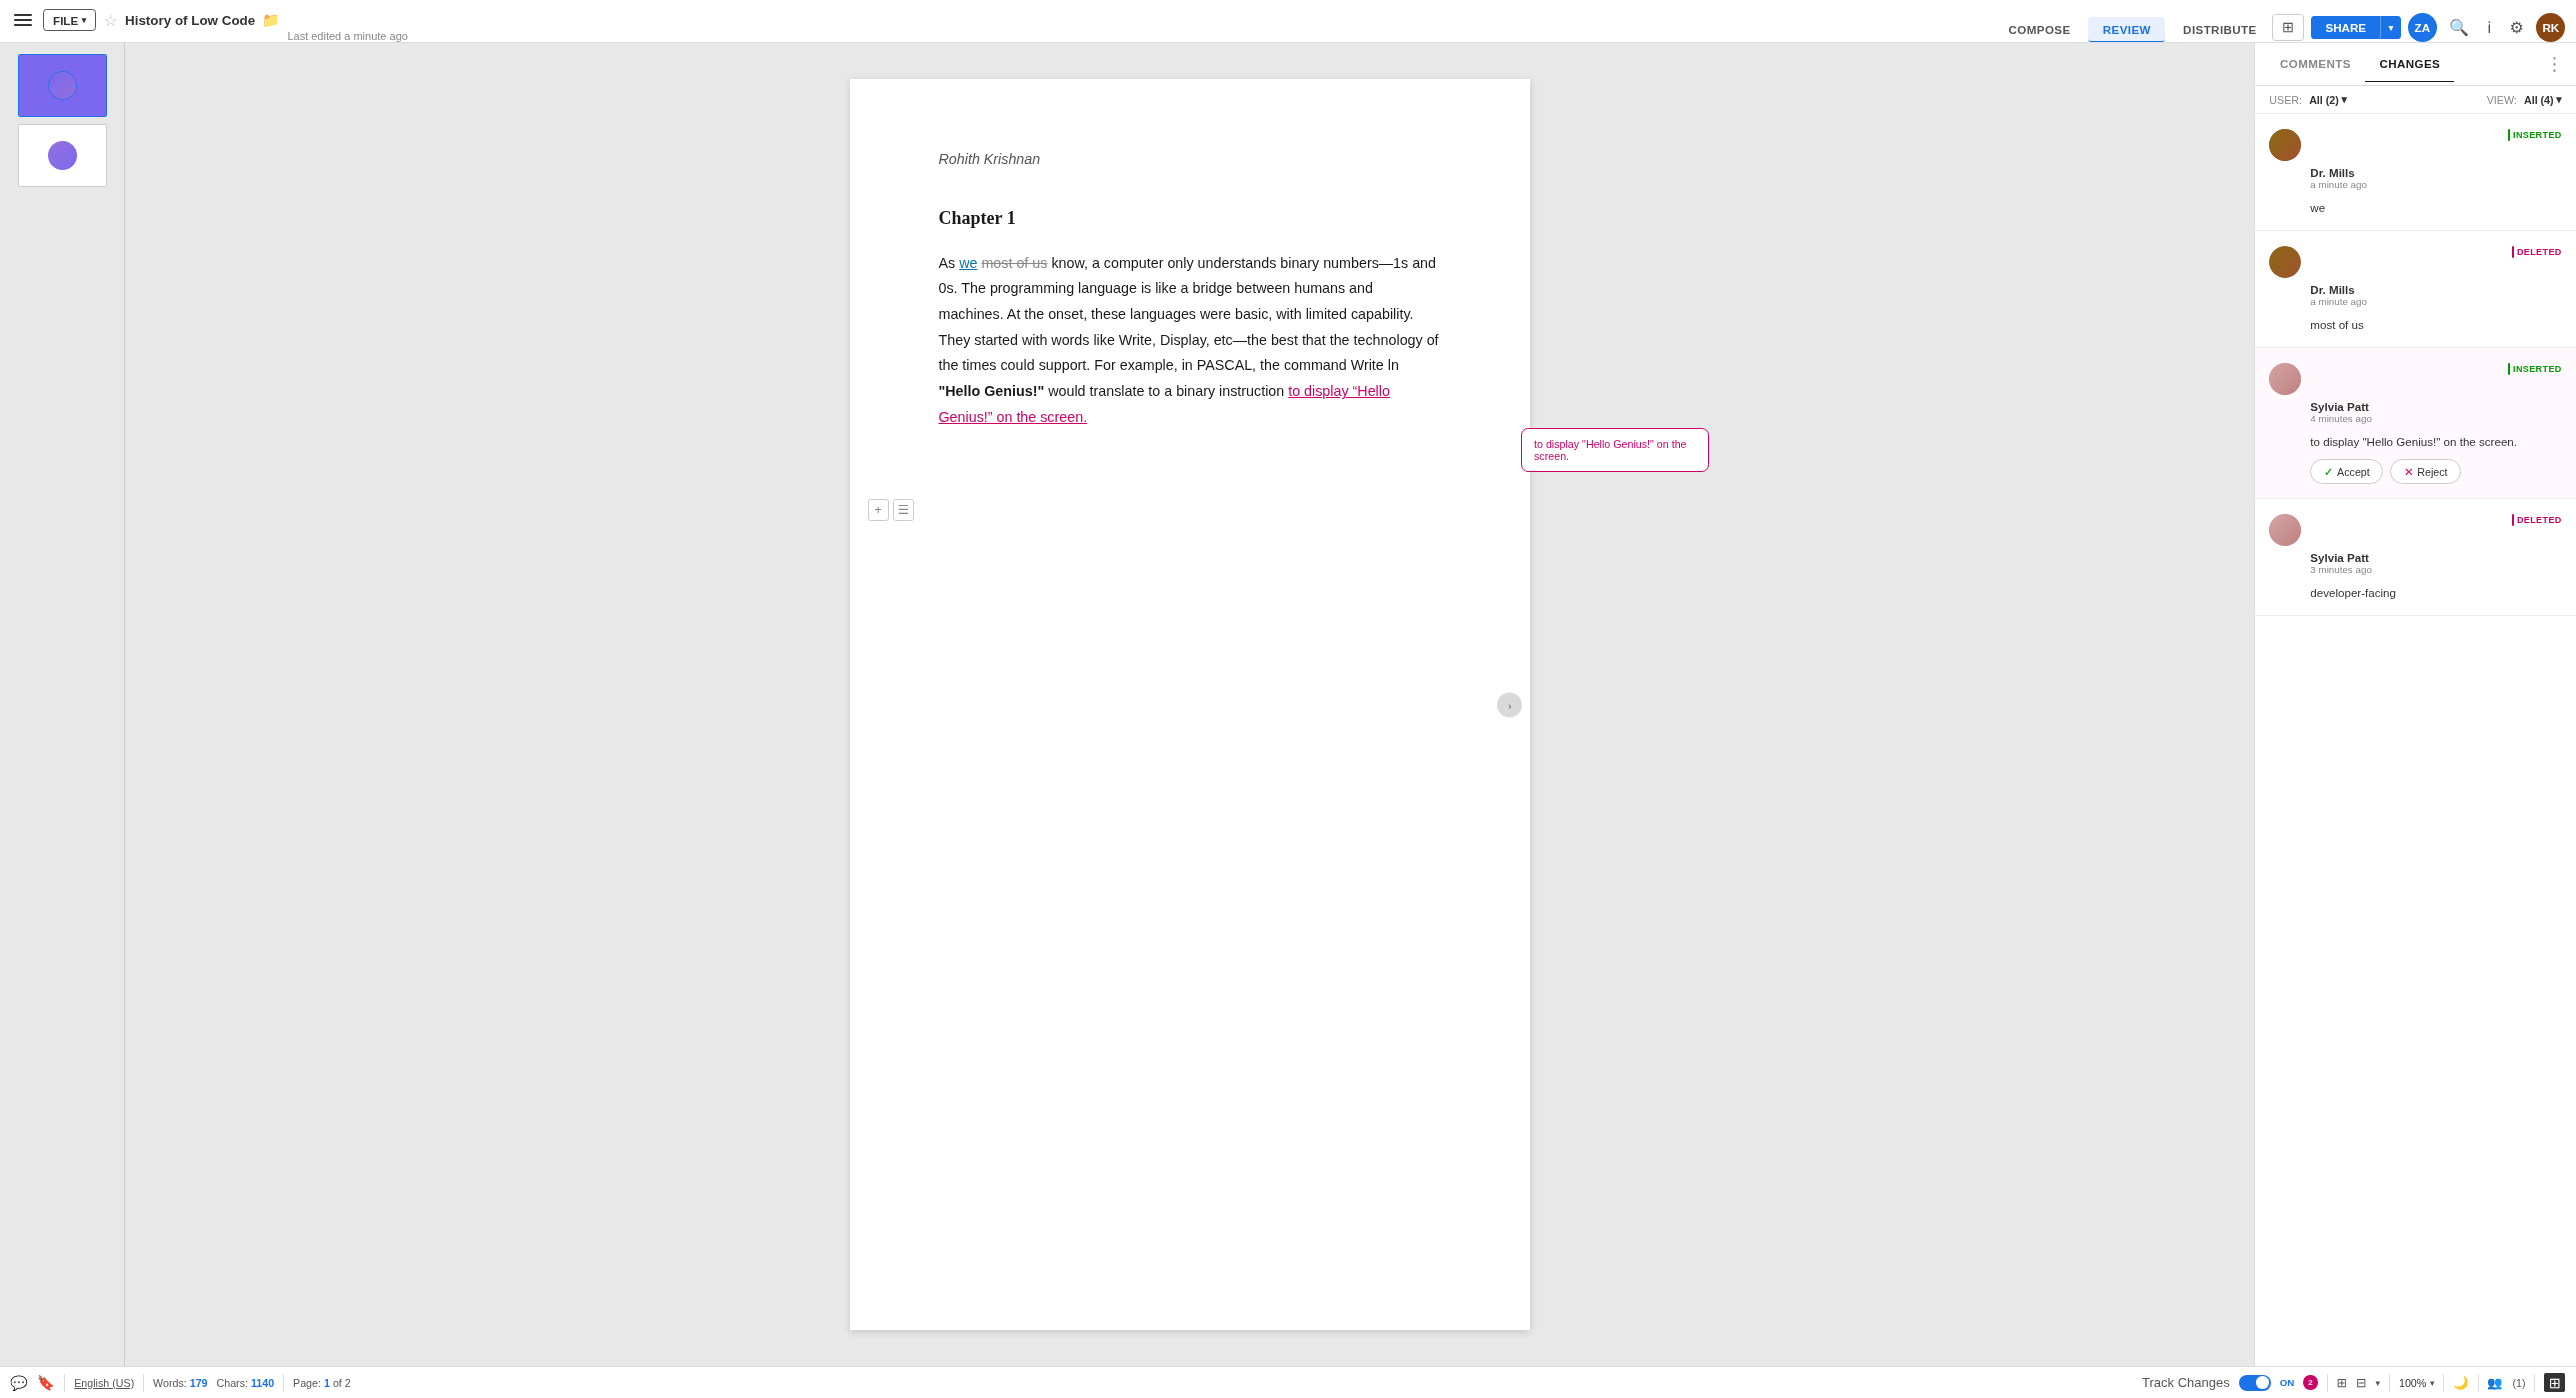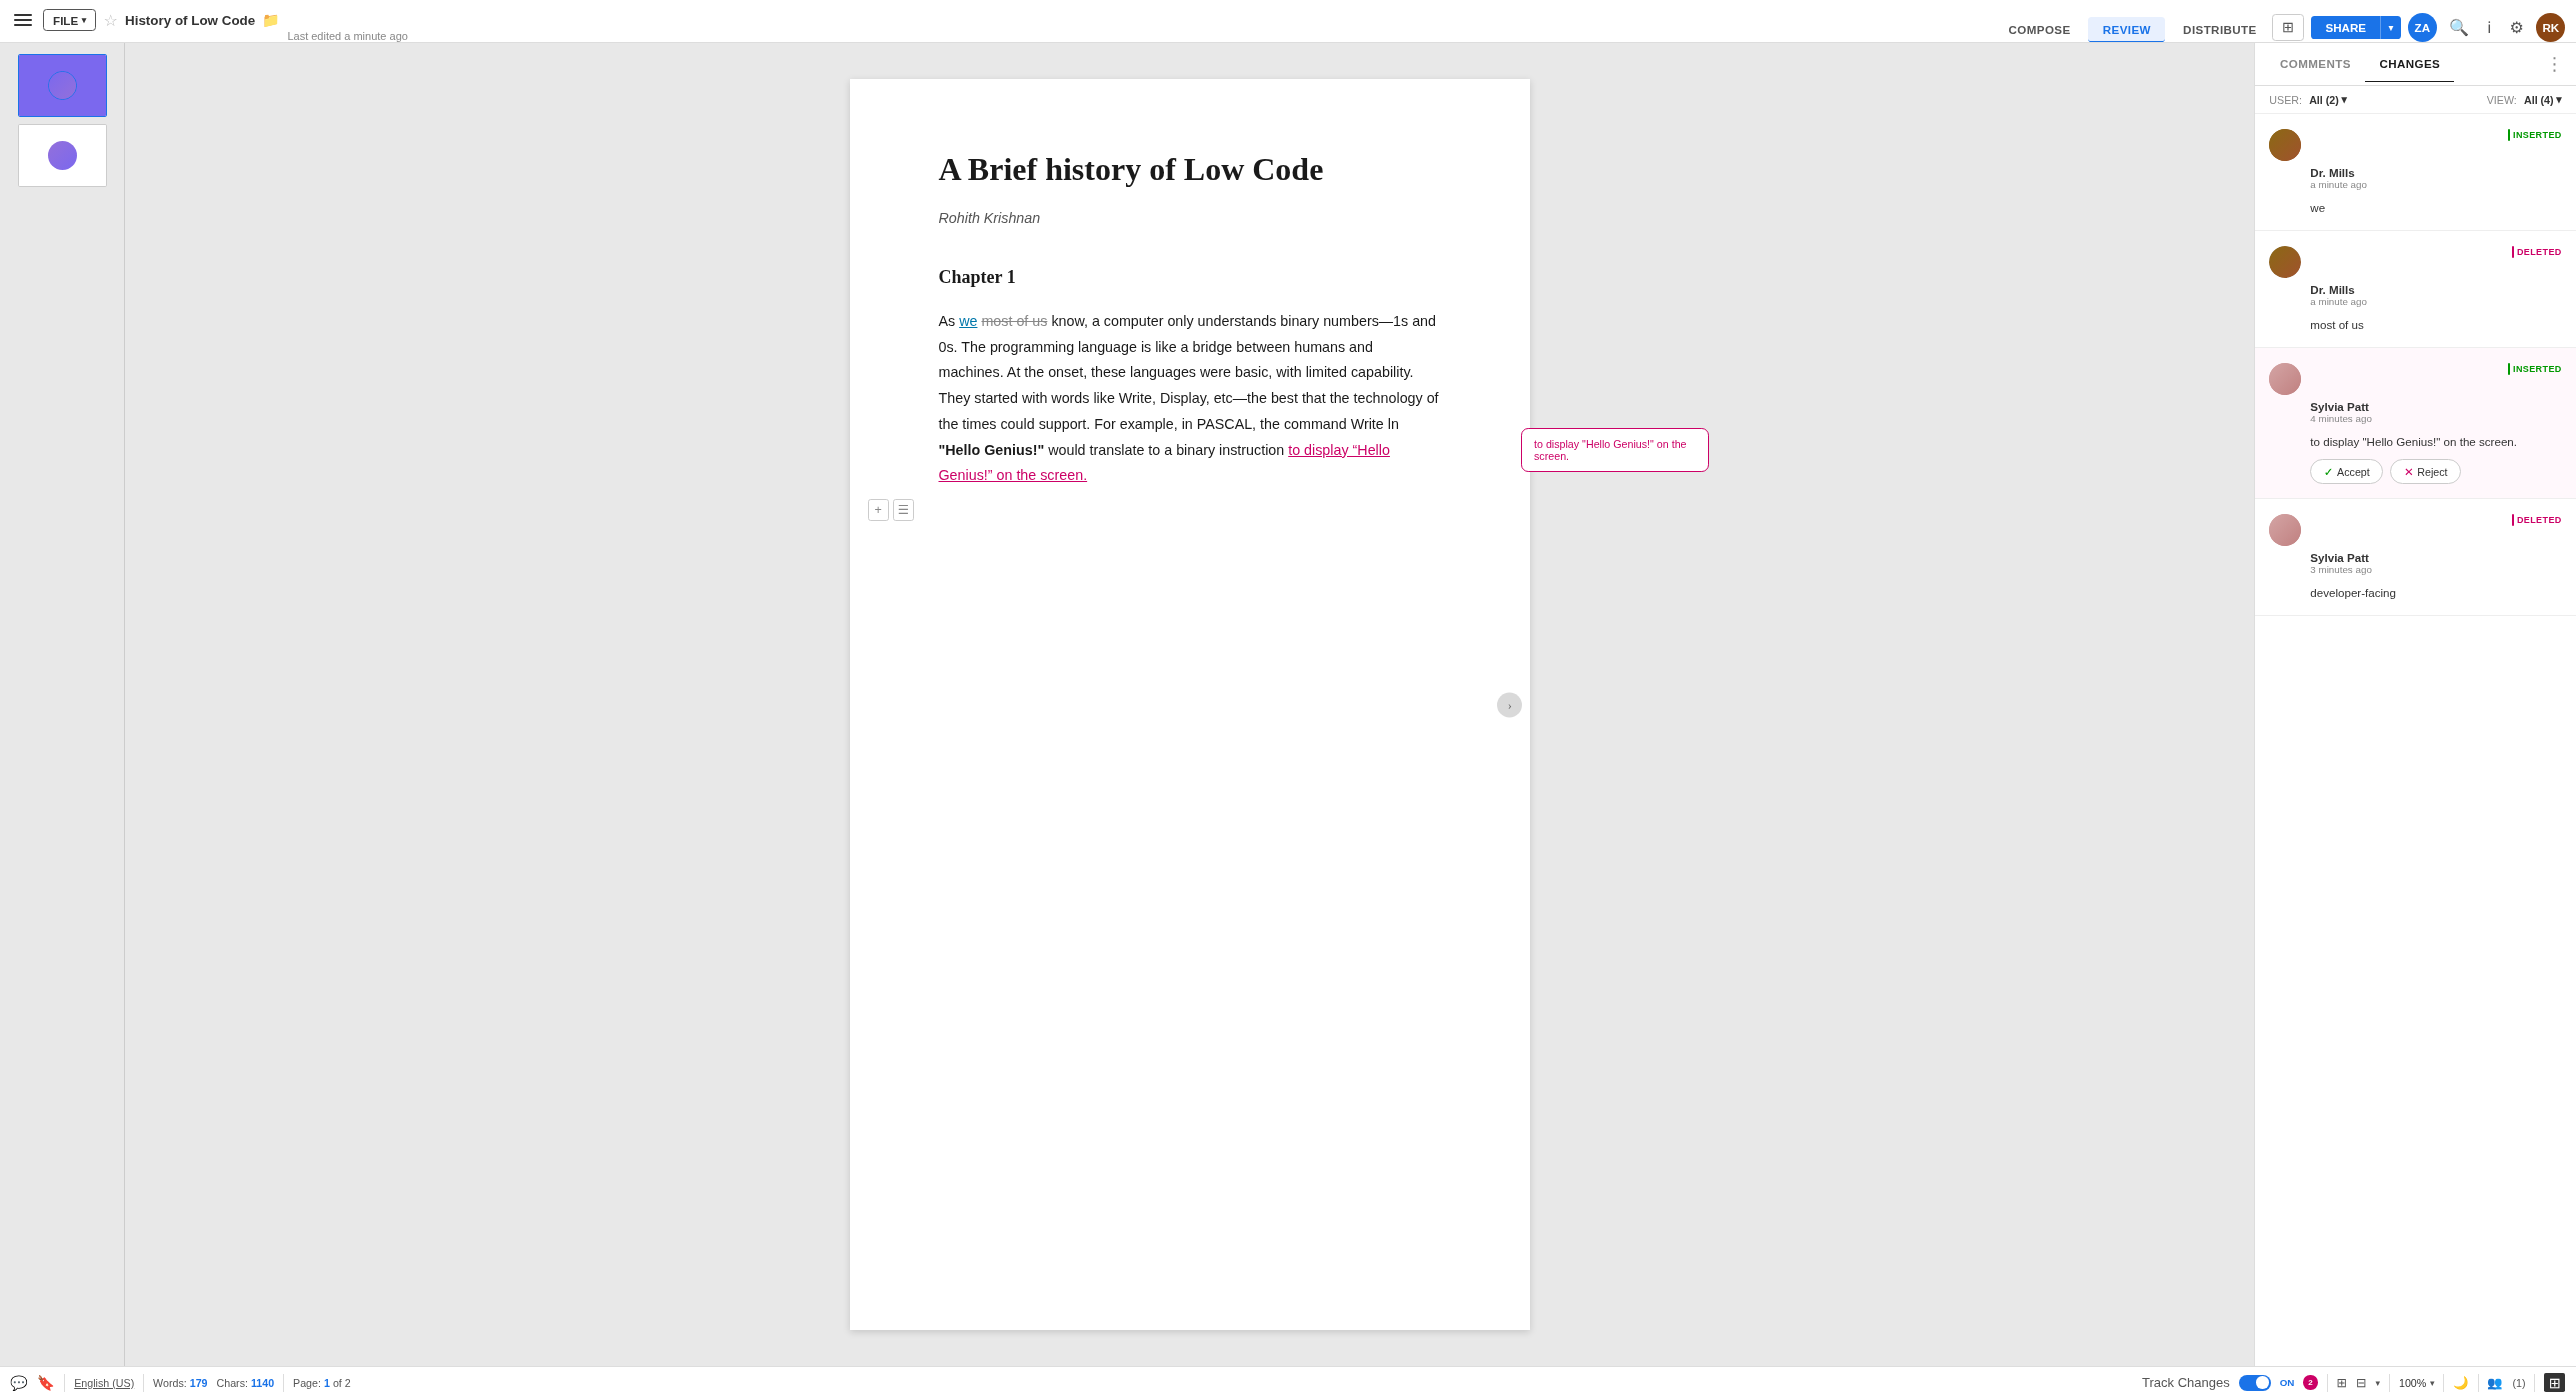--- a/index.html
+++ b/index.html
@@ -376,21 +376,20 @@
       <div class="thumb-inner" style="display:flex; align-items:center; justify-content:center;">
         <div style="width:29px; height:29px; border-radius:50%; overflow:hidden;">
           <div style="width:100%; height:100%; background: linear-gradient(135deg, #9370DB, #7B68EE);"></div>
         </div>
       </div>
     </div>
   </div>
 
   <div class="doc-area">
     <div class="doc-page">
-      <h1 class="doc-h1">A Brief history of Low Code</h1>
       <p class="doc-author">Rohith Krishnan</p>
       <h2 class="doc-h2">Chapter 1</h2>
       <div class="doc-body">
         <span>As</span>
         <span> </span>
         <span class="inserted-text">we</span>
         <span> </span>
         <span class="deleted-text">most of us</span>
         <span> know, a computer only understands binary numbers—1s and 0s. The programming language is like a bridge between humans and machines. At the onset, these languages were basic, with limited capability. They started with words like  Write,  Display, etc—the best that the technology of the times could support. For example, in  PASCAL, the command Write ln </span>
         <strong>"Hello Genius!"</strong>

